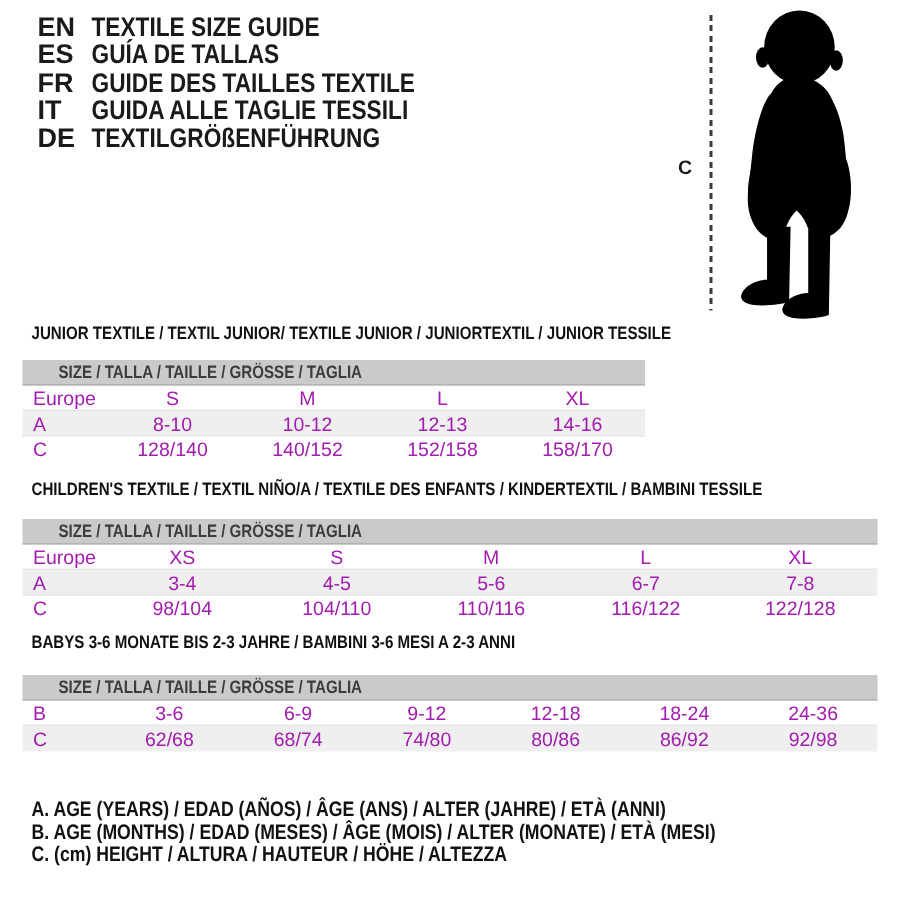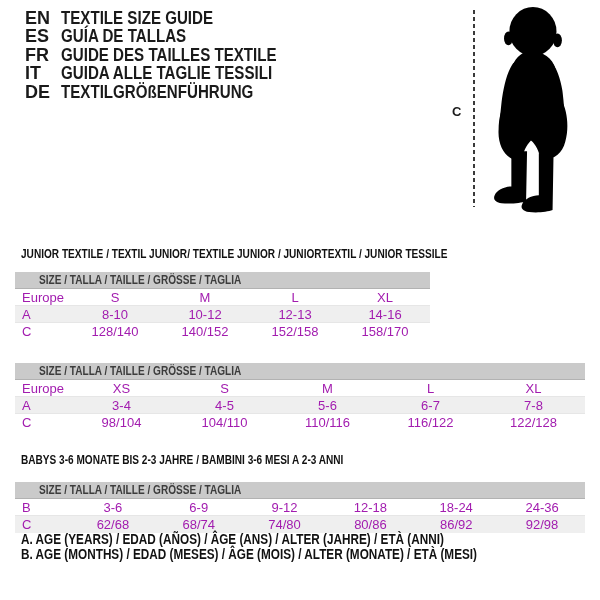--- a/index.html
+++ b/index.html
@@ -34,21 +34,21 @@
   
   .figure{position:absolute;left:440px;top:4px;width:152px;height:212px;}
   .dash-line{
     position:absolute;left:33px;top:6px;width:2px;height:197px;
     background:repeating-linear-gradient(to bottom,#3a3a3a 0 4px,transparent 4px 7px);
   }
   .c-label{position:absolute;left:12px;top:100px;font-weight:bold;font-size:13px;}
   .baby-svg{position:absolute;left:44px;top:2px;}
 
   
-  .section{position:absolute;left:15px;margin-top:32px;}
+  .section{position:absolute;left:15px;}
   #sec-junior{top:215px;width:415px;}
   #sec-children{top:319px;width:570px;}
   #sec-babies{top:421px;width:570px;}
   .sec-title{
     font-weight:bold;font-size:12px;line-height:15px;color:#111;
     padding-left:6px;
   }
   .size-table{width:100%;}
   #sec-junior .size-table{margin-top:10px;}
   #sec-children .size-table{margin-top:12px;}
@@ -144,20 +144,21 @@
             <span class="tcell">128/140</span>
             <span class="tcell">140/152</span>
             <span class="tcell">152/158</span>
             <span class="tcell">158/170</span>
           </div>
         </div>
     </div>
   </section>
 
   <section class="section" id="sec-children">
+    <div class="sec-title"><span class="cx">CHILDREN'S TEXTILE / TEXTIL NIÑO/A / TEXTILE DES ENFANTS / KINDERTEXTIL / BAMBINI TESSILE</span></div>
     <div class="size-table">
       <div class="size-bar"><span class="cx">SIZE / TALLA / TAILLE / GRÖSSE / TAGLIA</span></div>
       <div class="tbody">
           <div class="trow">
             <span class="tlabel">Europe</span>
             <span class="tcell">XS</span>
             <span class="tcell">S</span>
             <span class="tcell">M</span>
             <span class="tcell">L</span>
             <span class="tcell">XL</span>
@@ -205,15 +206,16 @@
             <span class="tcell">86/92</span>
             <span class="tcell">92/98</span>
           </div>
         </div>
     </div>
   </section>
 
   <div class="footnotes" id="footnotes">
       <div class="fn-row"><span class="cx">A. AGE (YEARS) / EDAD (AÑOS) / ÂGE (ANS) / ALTER (JAHRE) / ETÀ (ANNI)</span></div>
       <div class="fn-row"><span class="cx">B. AGE (MONTHS) / EDAD (MESES) / ÂGE (MOIS) / ALTER (MONATE) / ETÀ (MESI)</span></div>
+      <div class="fn-row"><span class="cx">C. (cm) HEIGHT / ALTURA / HAUTEUR / HÖHE / ALTEZZA</span></div>
     </div>
 
 </div>
 
 </body></html>

